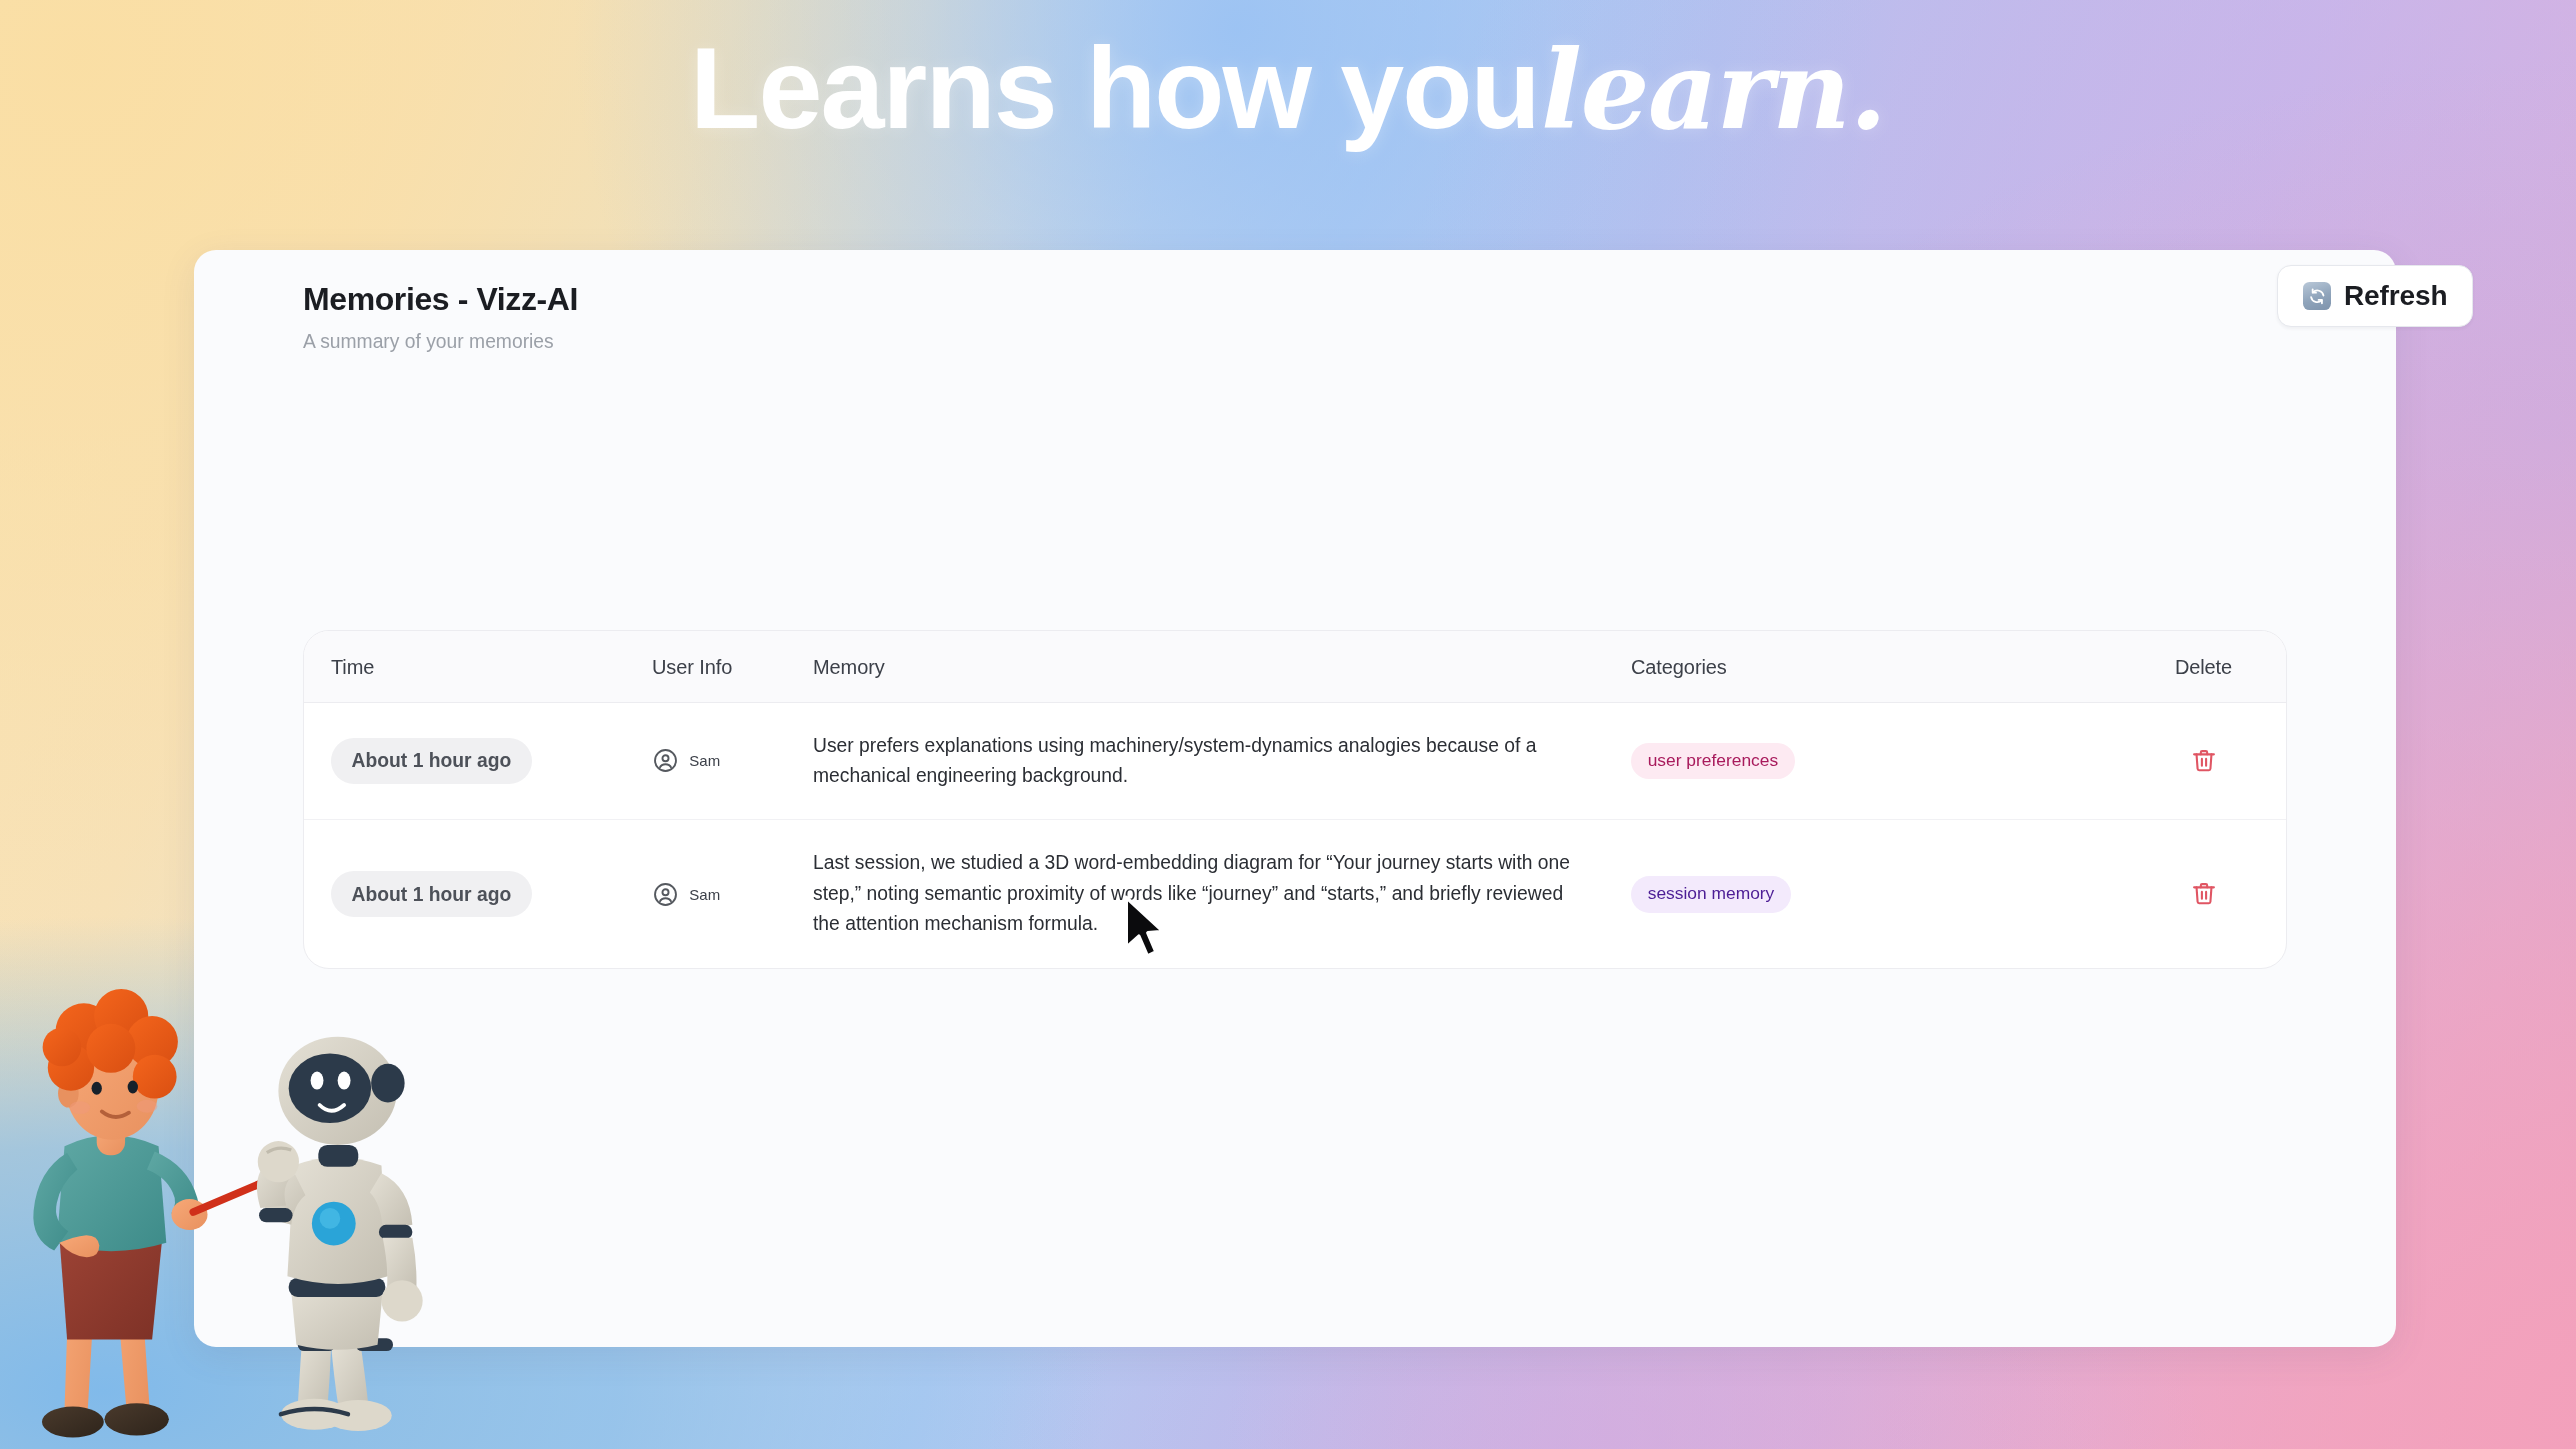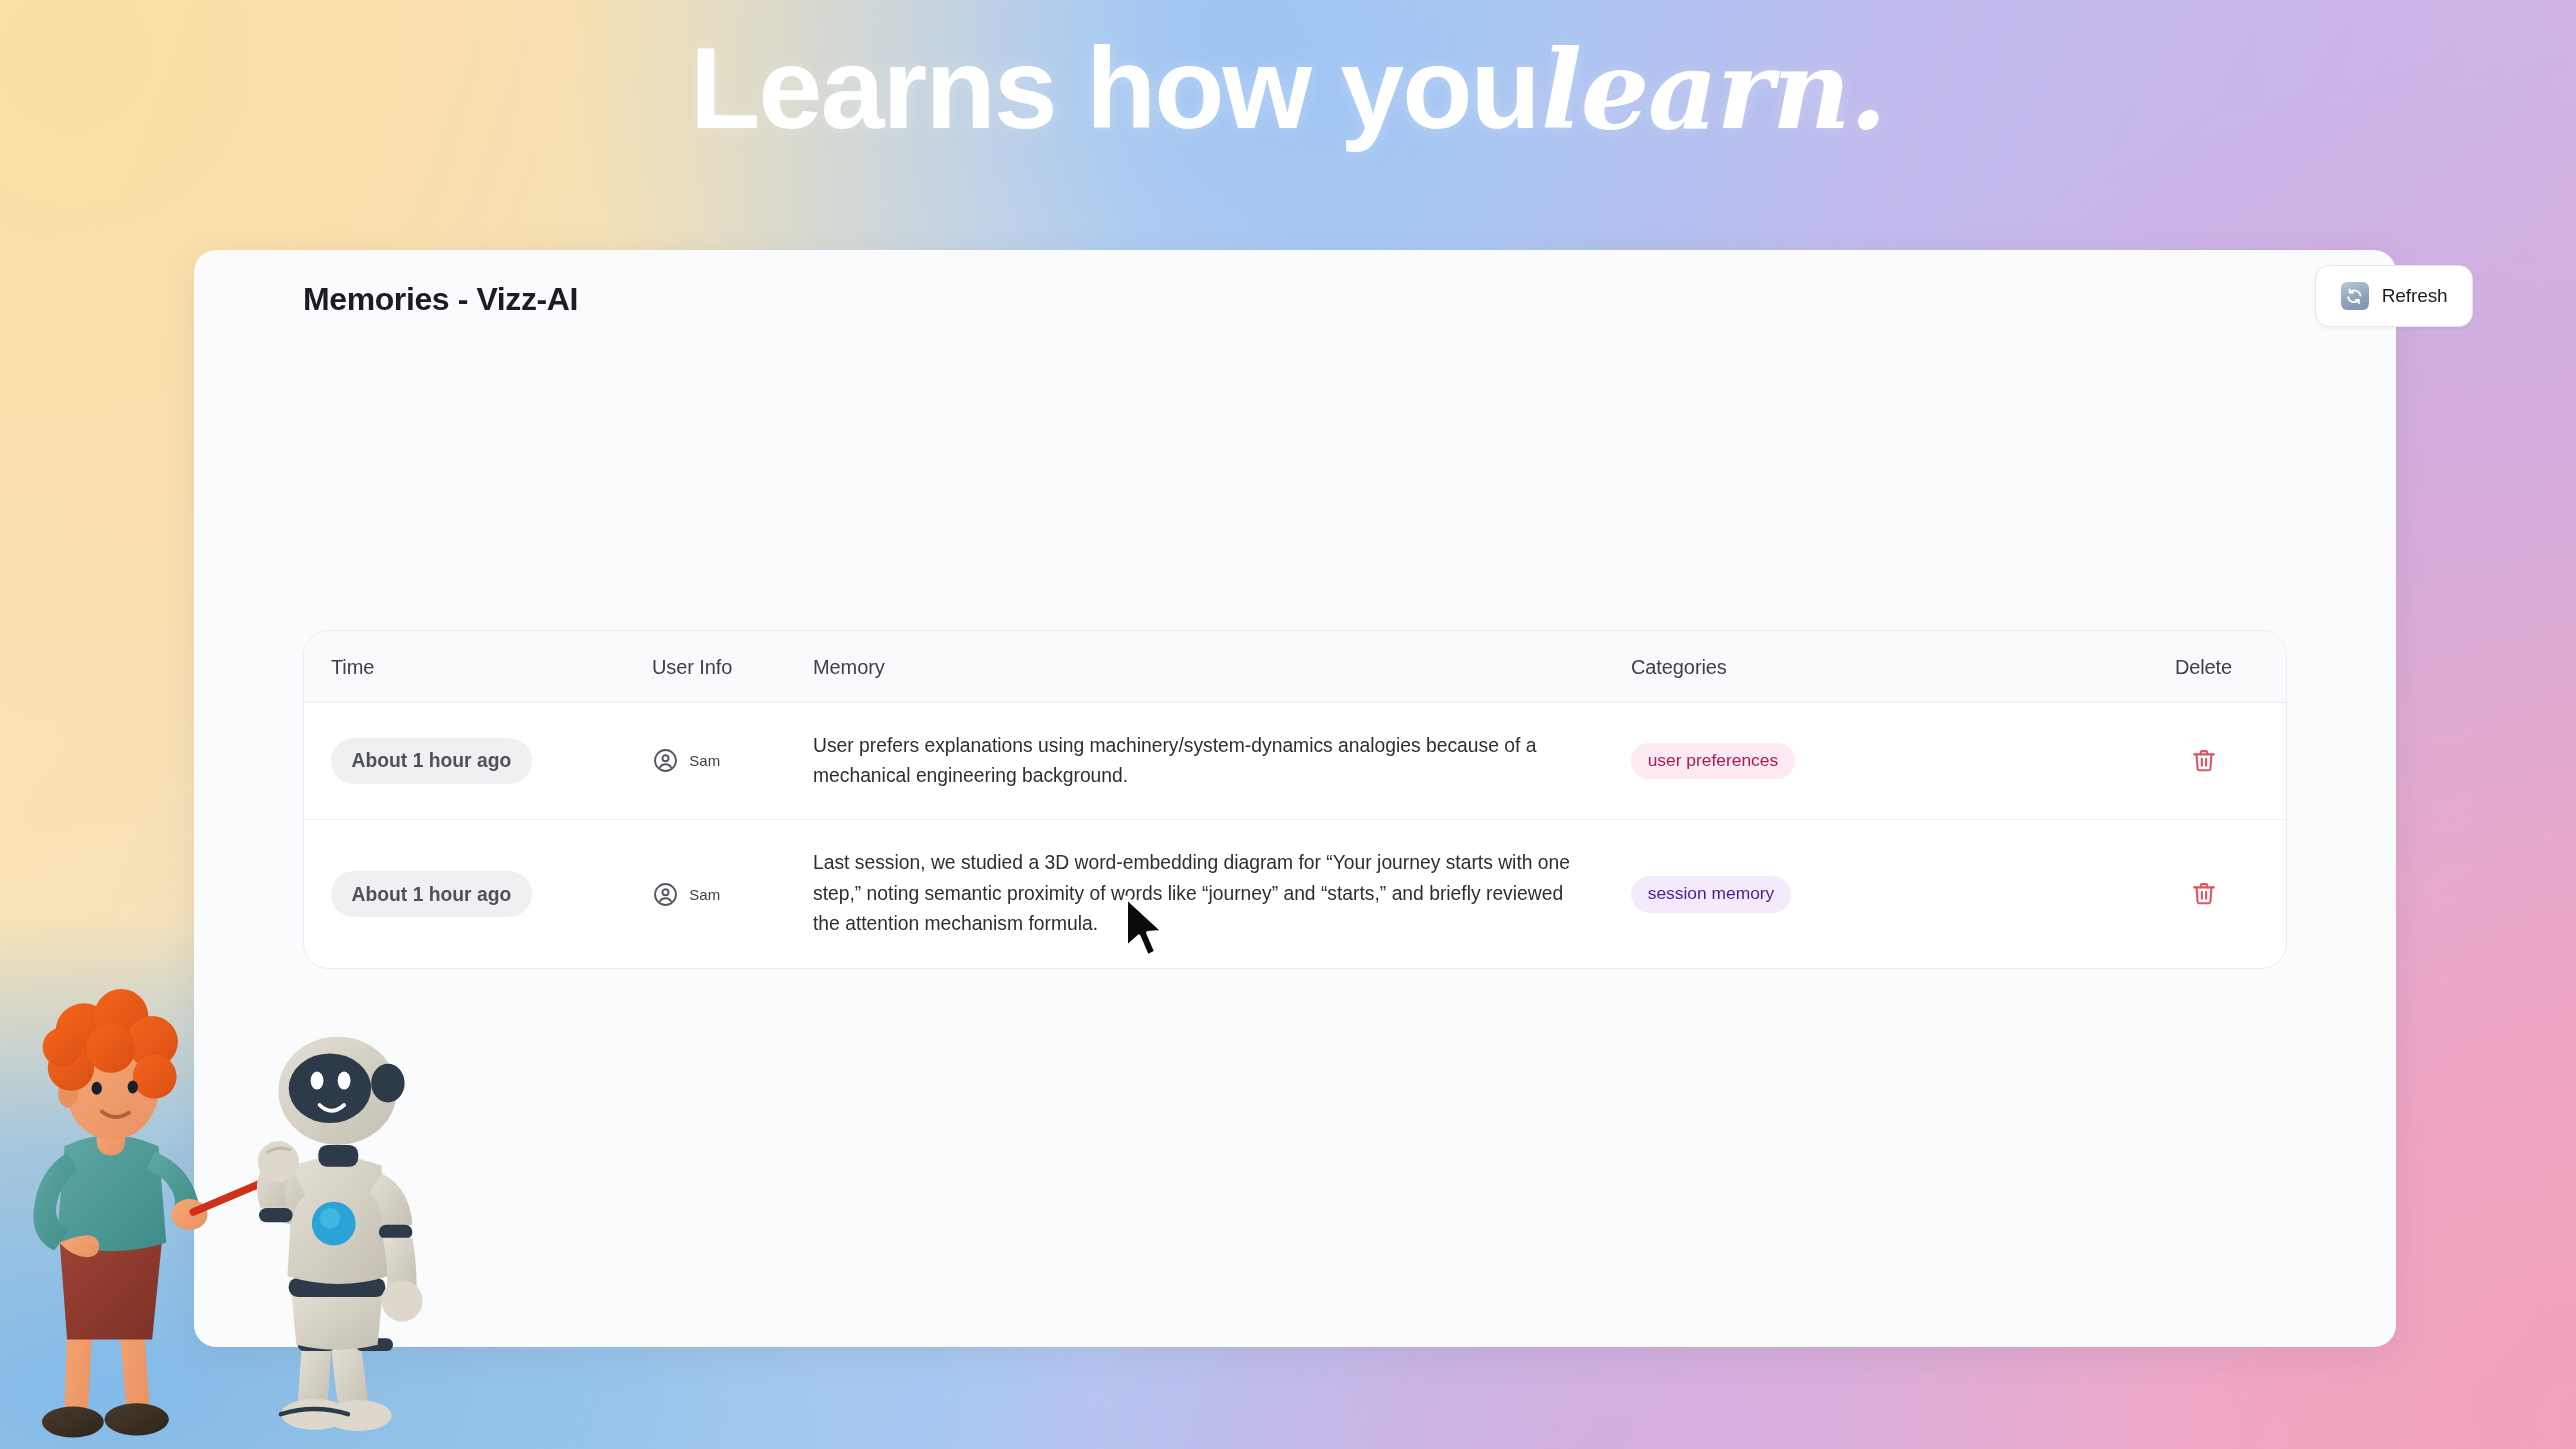--- a/index.html
+++ b/index.html
@@ -126,22 +126,22 @@
     height: 62px;
     padding: 0 24.5px;
     background: #ffffff;
     border: 1.3px solid #e6e8ed;
     border-radius: 14px;
     box-shadow: 0 1.3px 3.2px rgba(30,30,50,0.05);
     cursor: pointer;
     z-index: 6;
   }
   #refresh-button .rf-label {
-    font-size: 19px;
-    font-weight: 400;
+    font-size: 28px;
+    font-weight: 700;
     color: #1b1d22;
     letter-spacing: -0.1px;
   }
   .refresh-glyph {
     width: 28px; height: 28px;
     border-radius: 6.4px;
     background: linear-gradient(160deg, #b9c8d8 0%, #8fa4bb 55%, #7e93ac 100%);
     display: flex; align-items: center; justify-content: center;
     flex: none;
   }
@@ -265,20 +265,21 @@
   <div class="bg-layer bg-blob-f"></div>
 
   <div id="headline">
     <span class="hl-main">Learns how you</span><span class="hl-em">learn.</span>
   </div>
 
   <div id="app-card">
 
     <div class="card-head">
       <div id="page-title">Memories - Vizz-AI</div>
+      <div id="page-subtitle">A summary of your memories</div>
     </div>
 
     <div id="memories-table">
       <table class="tbl">
         <thead>
           <tr>
             <th class="col-time">Time</th>
             <th class="col-userinfo">User Info</th>
             <th class="col-memory">Memory</th>
             <th class="col-cats">Categories</th>

